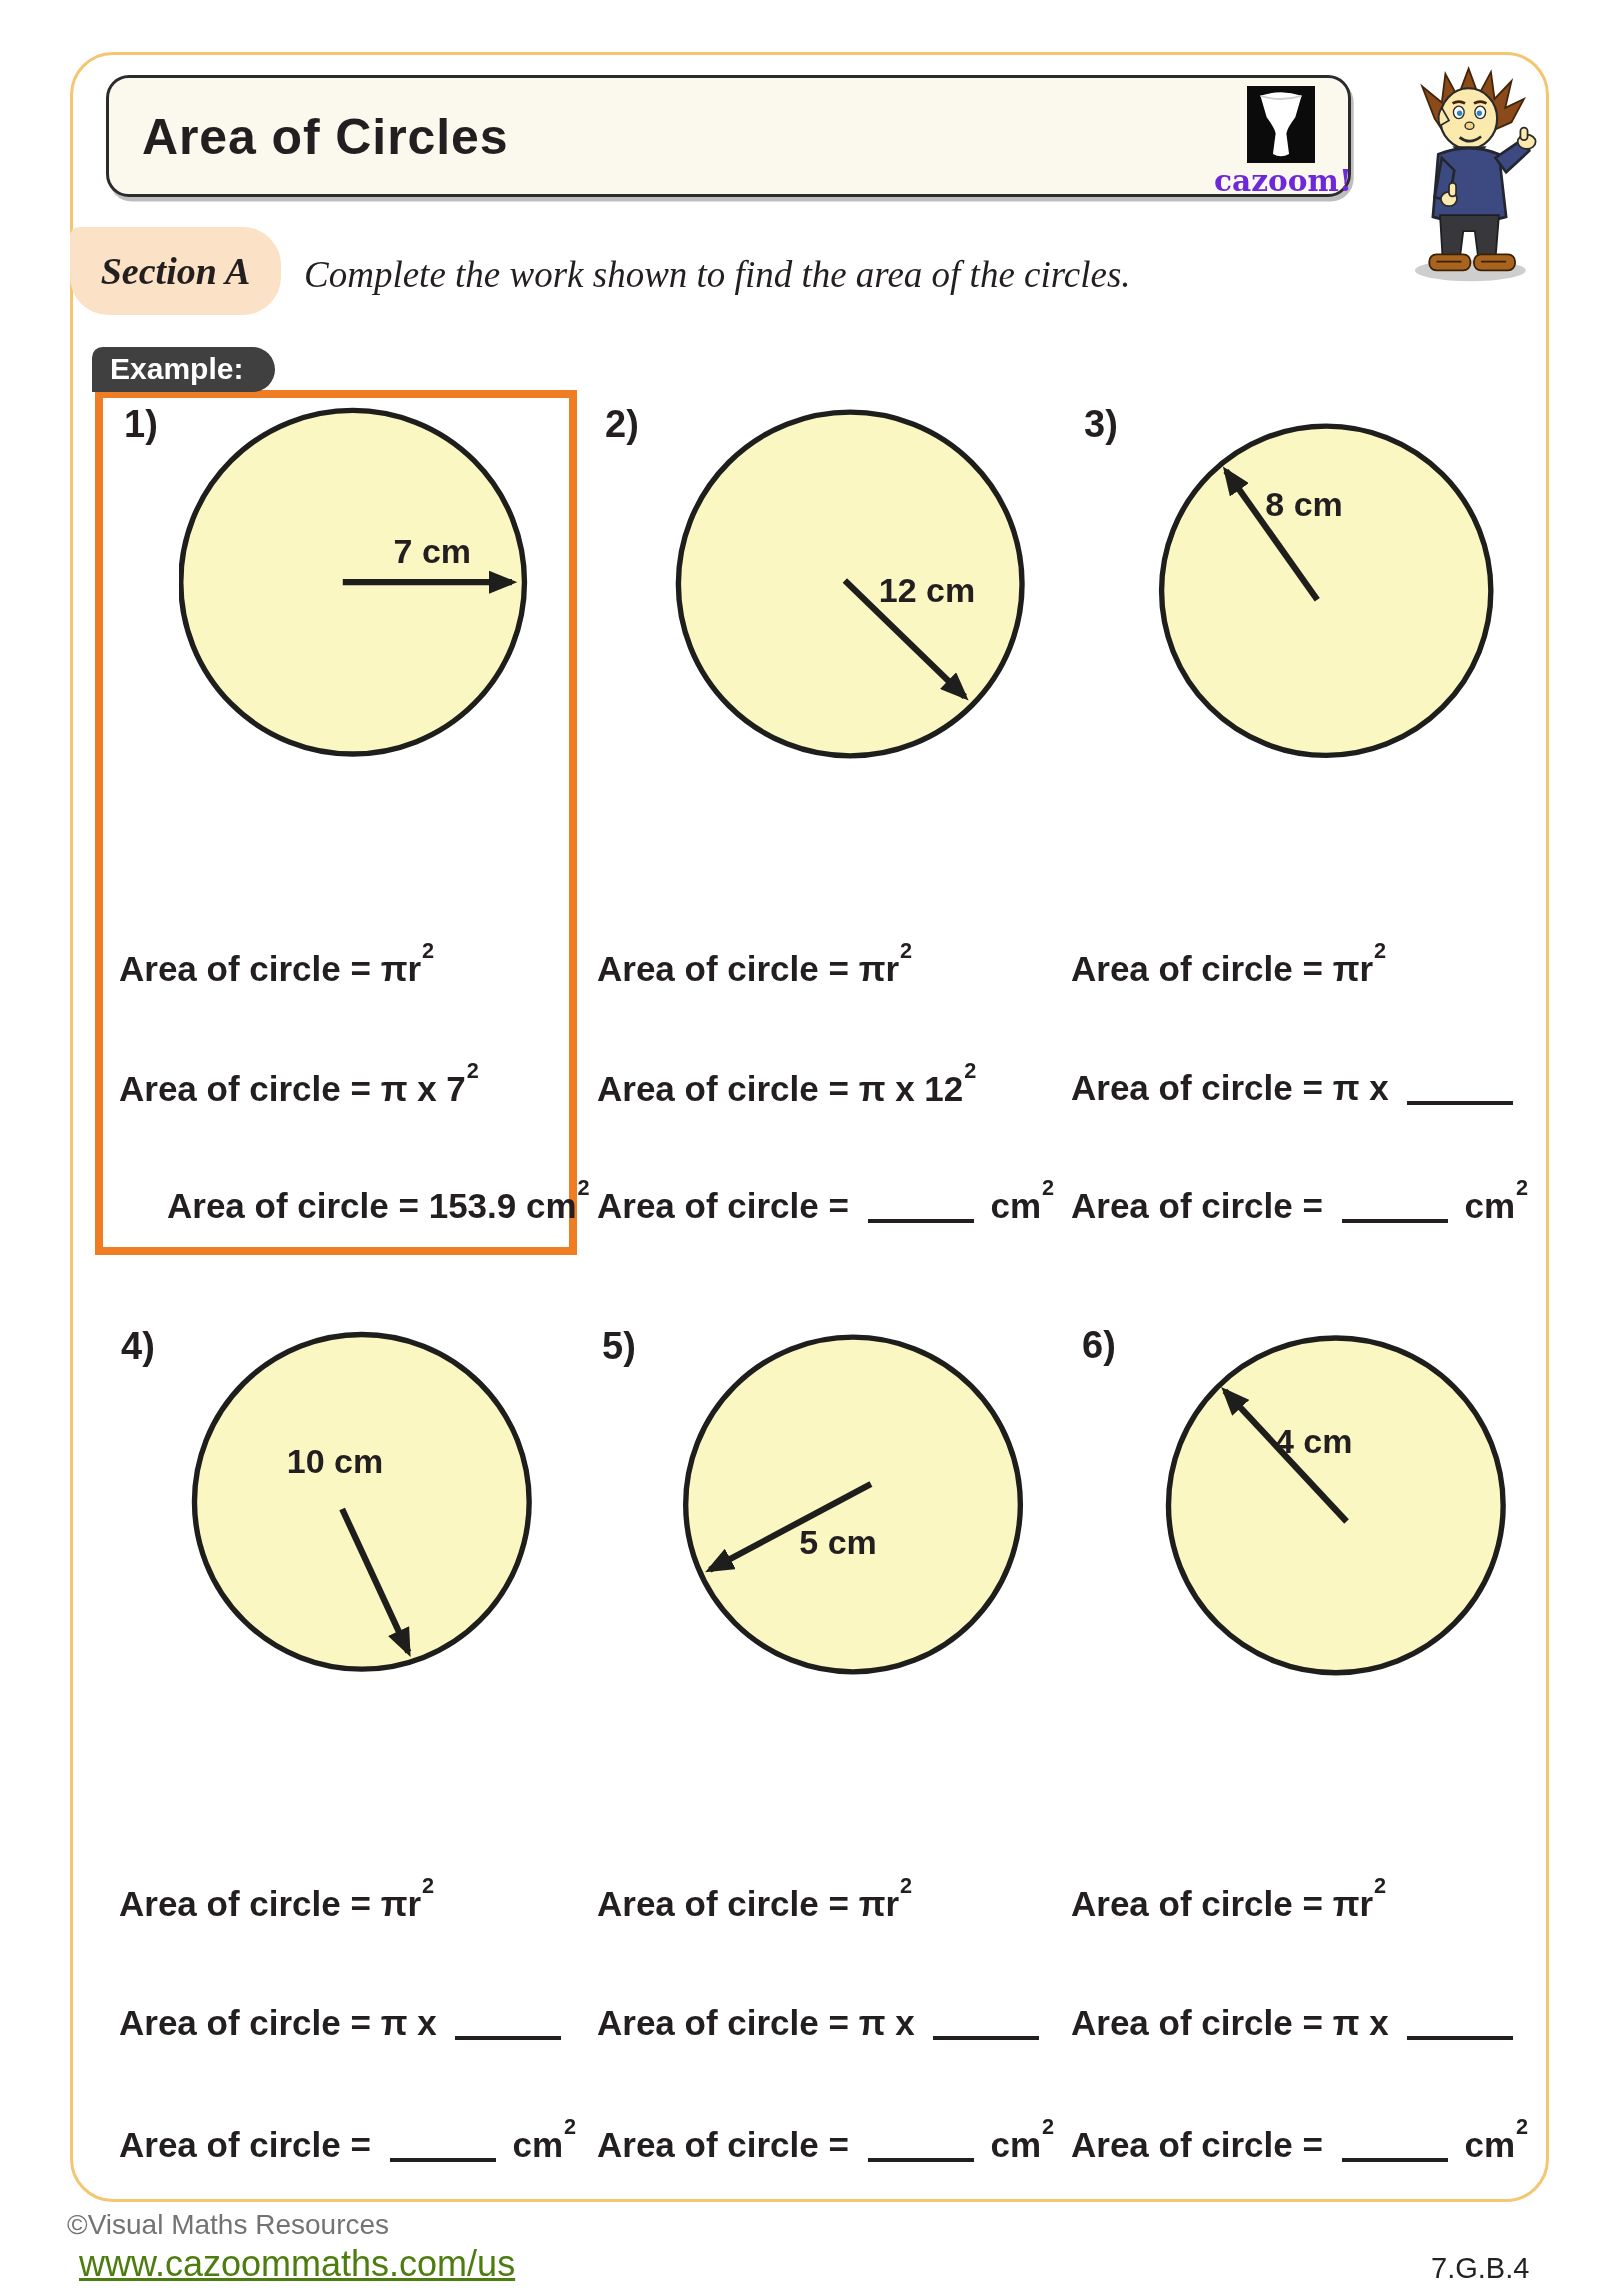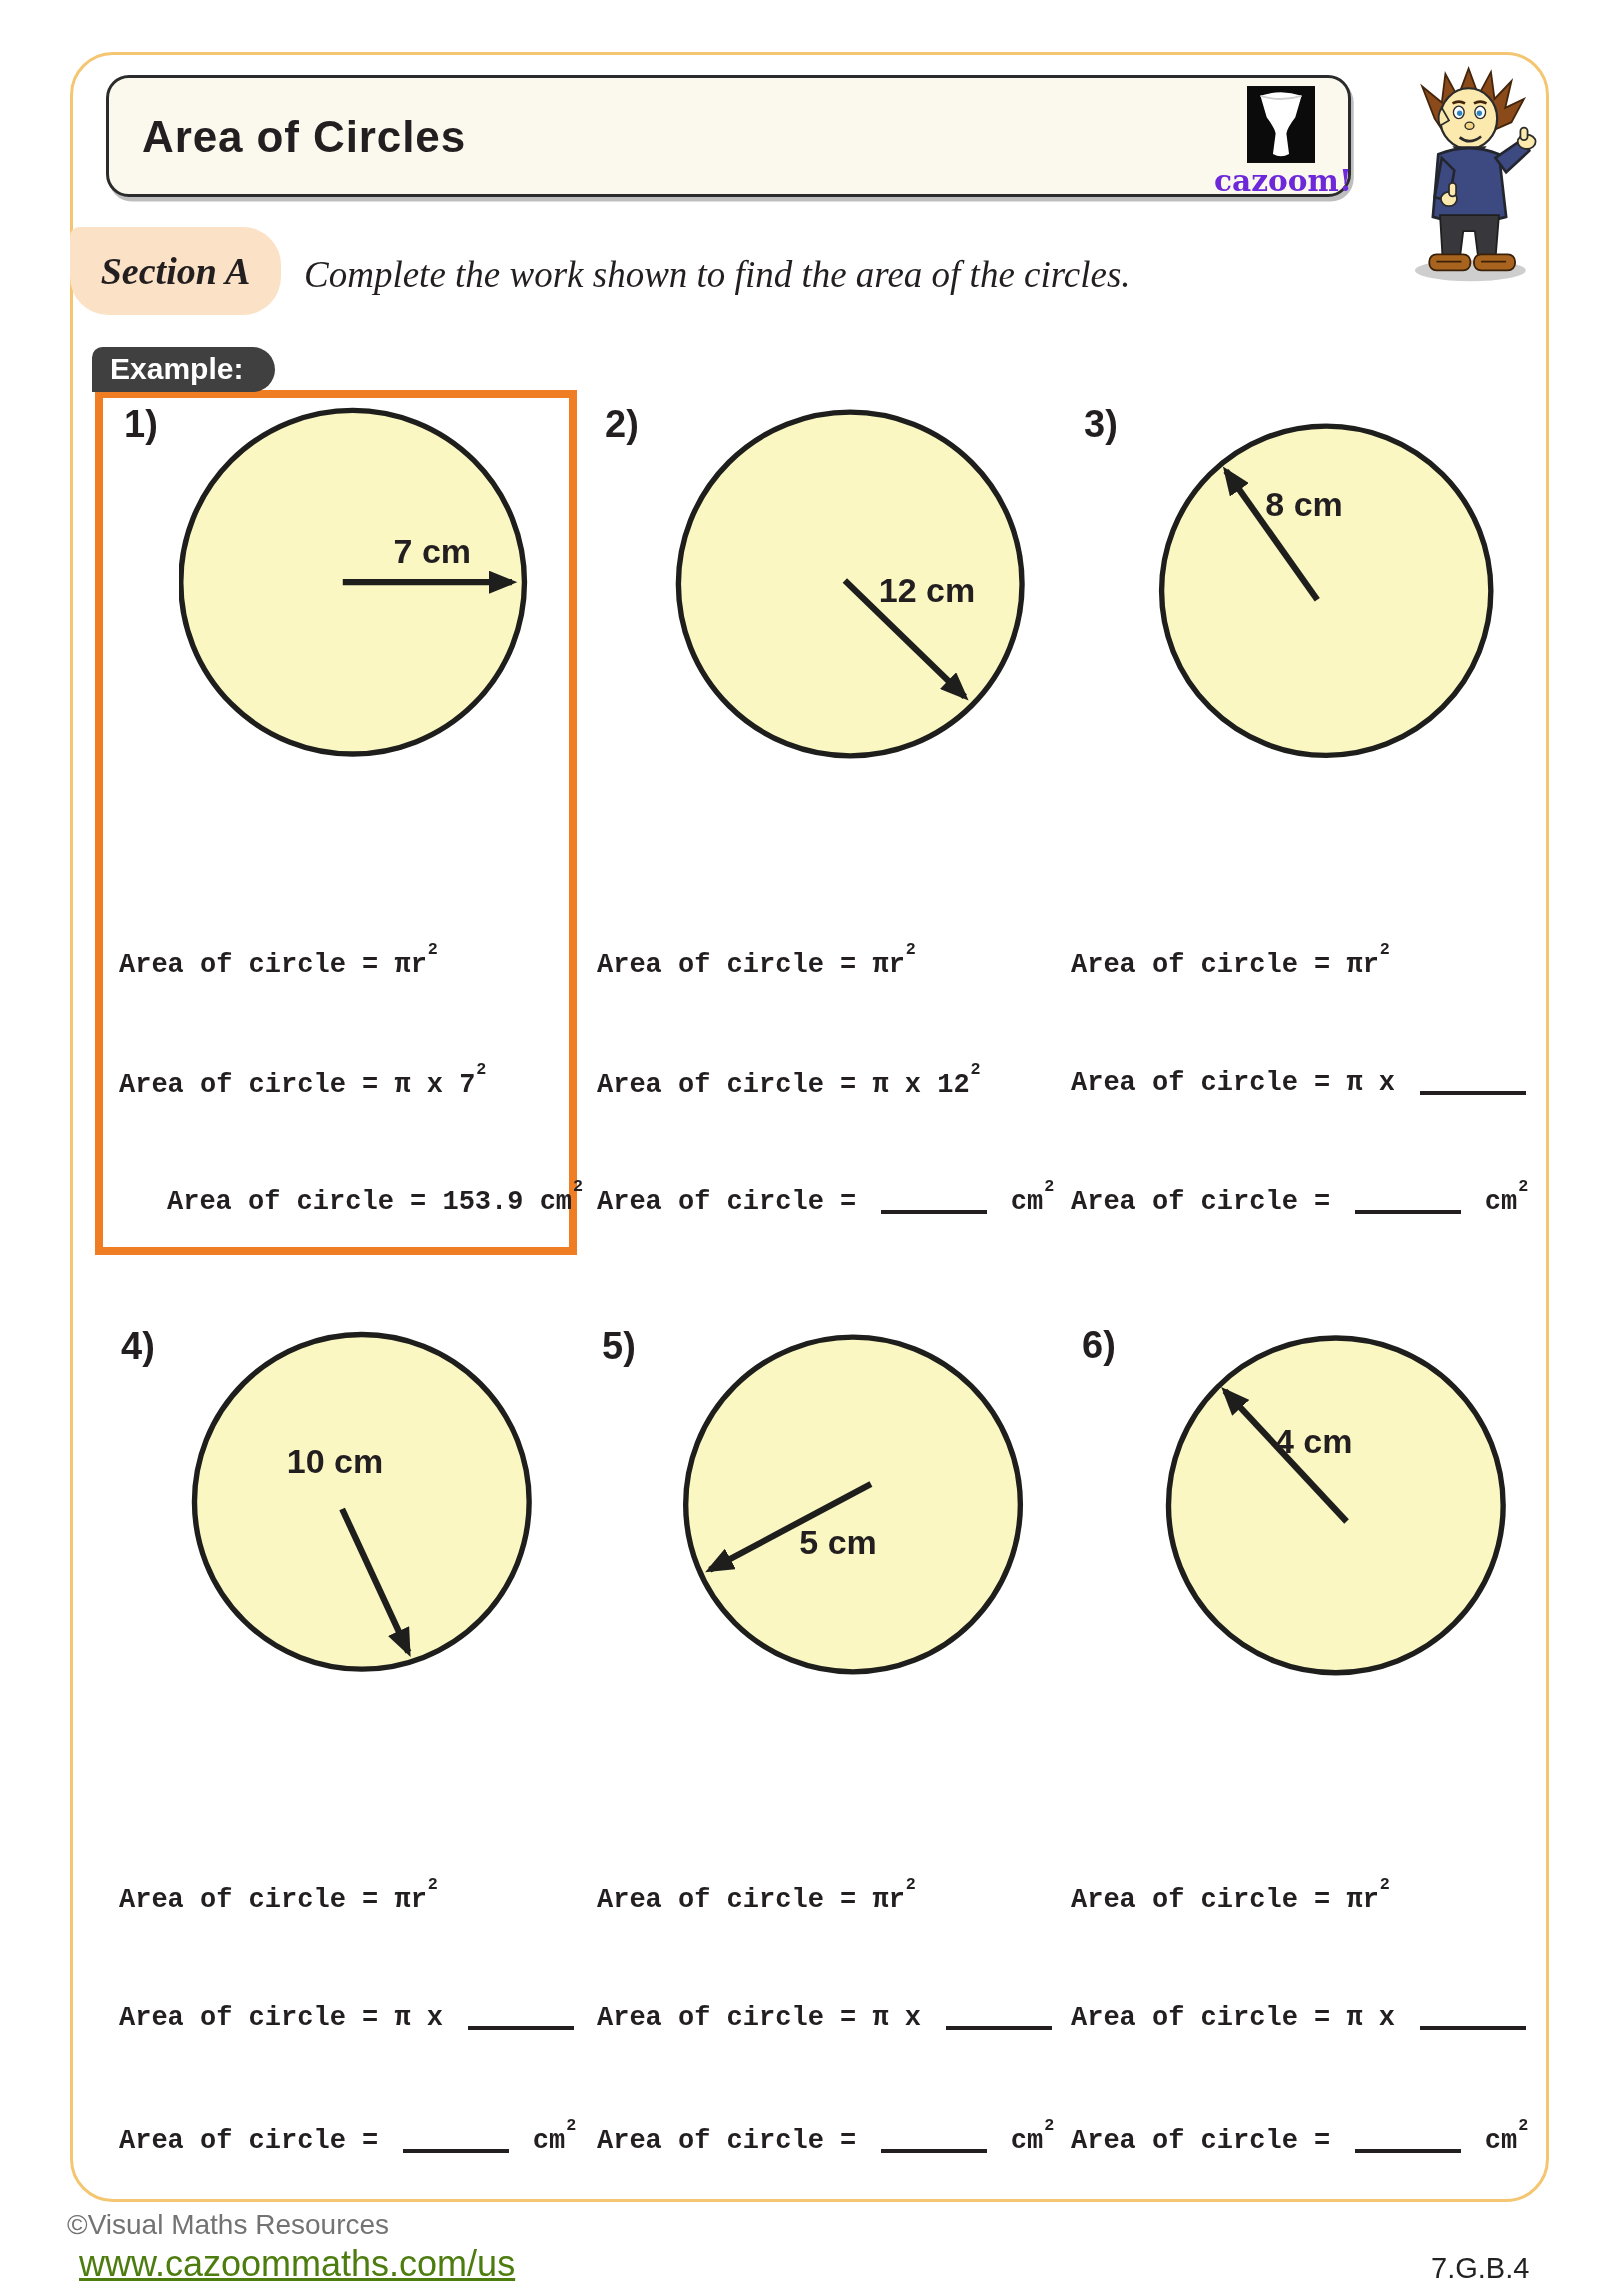--- a/index.html
+++ b/index.html
@@ -7,21 +7,21 @@
          font-family:"Liberation Sans",sans-serif;color:#231f20;overflow:hidden;}
   .abs{position:absolute;}
 
   #page-border{left:70px;top:52px;width:1473px;height:2144px;
                border:3.6px solid #F4C671;border-radius:43px;}
 
   #title-box{left:106px;top:75px;width:1239px;height:116px;background:#FBF8EE;
              border:3.6px solid #2b2b2b;border-radius:23px;
              box-shadow:2.7px 4.5px 0 rgba(70,70,70,.35);}
   #page-title{left:142px;top:75px;height:124px;line-height:124px;
-              font-size:44px;font-weight:bold;letter-spacing:0.9px;}
+              font-size:50px;font-weight:bold;letter-spacing:0.9px;}
   #logo-square{left:1247px;top:86px;width:68px;height:77px;}
   #brand-text{left:1204px;top:163px;width:158px;text-align:center;
               font-family:"DejaVu Serif","Liberation Serif",serif;
               font-weight:bold;font-size:29.6px;color:#6d28d9;}
   #mascot{left:1390px;top:63px;}
 
   #section-pill{left:70px;top:227px;width:211px;height:88px;
                 background:#FBE2C6;border-radius:9px 38px 38px 38px;}
   #section-label{left:70px;top:227px;width:211px;height:88px;line-height:88px;
                  text-align:center;font-family:"Liberation Serif",serif;
@@ -32,21 +32,21 @@
   #example-tab{left:92px;top:347px;height:45px;line-height:43px;
                padding:0 32px 0 18px;background:#404040;color:#ffffff;
                font-weight:bold;font-size:30px;border-radius:10.7px 23px 23px 0;z-index:3;}
   #example-box{left:95px;top:390px;width:466px;height:849px;
                border:8px solid #EF7D23;z-index:1;}
 
   .qnum{position:absolute;font-size:38px;font-weight:bold;z-index:2;}
   .fig{position:absolute;z-index:2;}
   .rlabel{font-family:"Liberation Sans",sans-serif;font-weight:bold;font-size:38px;fill:#231f20;}
 
-  .fline{position:absolute;font-size:27px;font-weight:bold;white-space:nowrap;z-index:2;font-family:Liberation Mono, monospace;}
+  .fline{position:absolute;font-size:35px;font-weight:bold;white-space:nowrap;z-index:2;}
   .fline sup{font-size:0.62em;position:relative;top:-0.48em;margin-left:0.9px;}
   .blank{display:inline-block;width:106px;height:4.5px;background:#231f20;
          vertical-align:-5.4px;margin:0 7.2px 0 9px;}
 
   #footer-copyright{left:67px;top:2209px;font-size:28px;color:#737373;}
   #footer-link{left:79px;top:2243px;font-size:36px;color:#4d7c0f;
                text-decoration:underline;display:block;}
   #footer-subject{left:0;top:2230px;width:1622px;text-align:center;font-size:29px;color:#222;}
   #footer-code{left:1431px;top:2228px;font-size:29px;color:#222;margin-top:24px;}
 </style>

